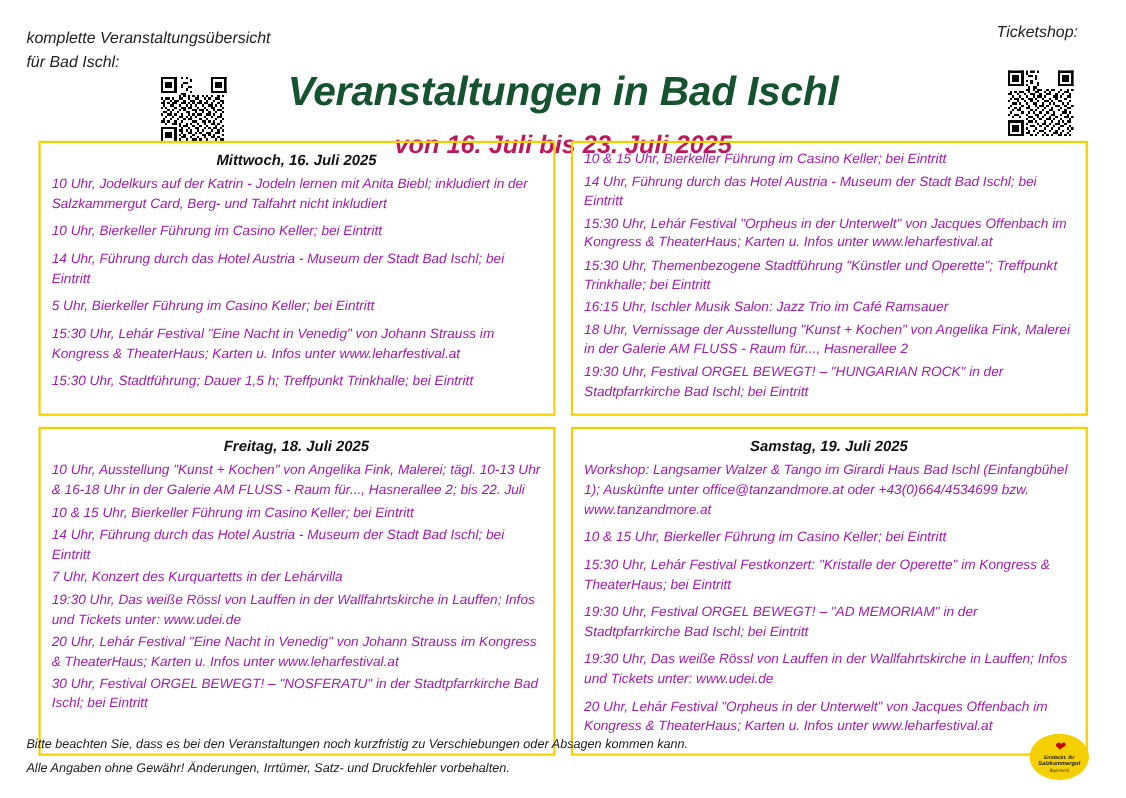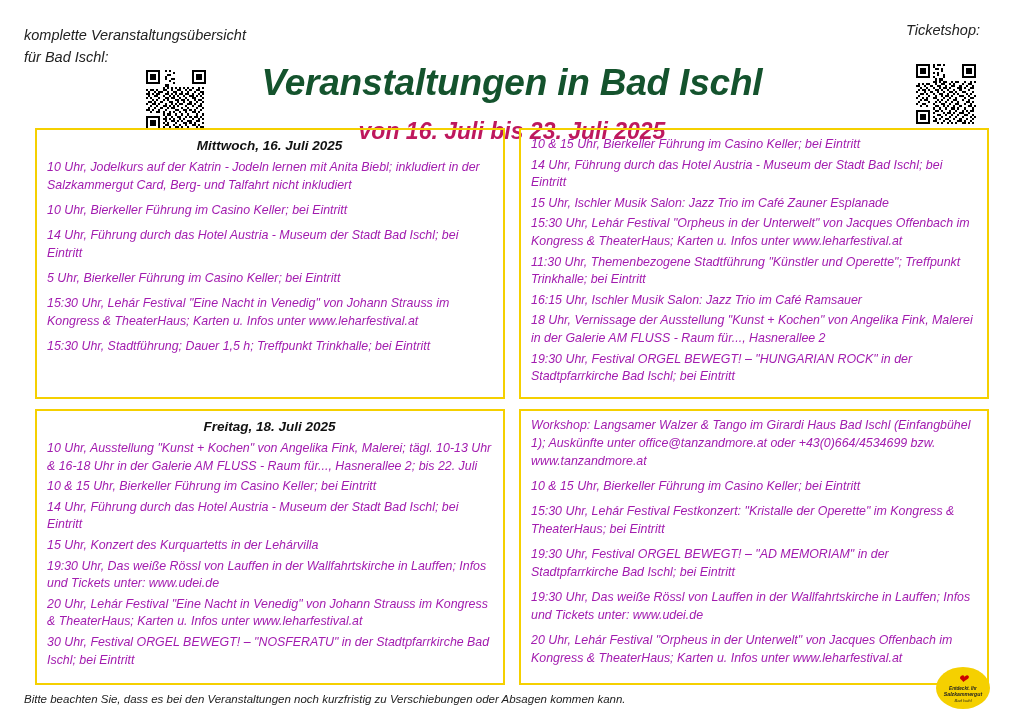--- a/index.html
+++ b/index.html
@@ -606,52 +606,53 @@
       <div class="event">10 Uhr, Bierkeller Führung im Casino Keller; bei Eintritt</div>
       <div class="event">14 Uhr, Führung durch das Hotel Austria - Museum der Stadt Bad Ischl; bei Eintritt</div>
       <div class="event">5 Uhr, Bierkeller Führung im Casino Keller; bei Eintritt</div>
       <div class="event">15:30 Uhr, Lehár Festival "Eine Nacht in Venedig" von Johann Strauss im Kongress &amp; TheaterHaus; Karten u. Infos unter www.leharfestival.at</div>
       <div class="event">15:30 Uhr, Stadtführung; Dauer 1,5 h; Treffpunkt Trinkhalle; bei Eintritt</div>
     </div>
 
     <div class="daybox r1 dense">
       <div class="event">10 &amp; 15 Uhr, Bierkeller Führung im Casino Keller; bei Eintritt</div>
       <div class="event">14 Uhr, Führung durch das Hotel Austria - Museum der Stadt Bad Ischl; bei Eintritt</div>
-      <div class="event">15 Uhr, Ischler Musik Salon: Jazz Trio im Café Zauner Esplanade</div>
       <div class="event">15:30 Uhr, Lehár Festival "Orpheus in der Unterwelt" von Jacques Offenbach im Kongress &amp; TheaterHaus; Karten u. Infos unter www.leharfestival.at</div>
-      <div class="event">11:30 Uhr, Themenbezogene Stadtführung "Künstler und Operette"; Treffpunkt Trinkhalle; bei Eintritt</div>
+      <div class="event">15:30 Uhr, Themenbezogene Stadtführung "Künstler und Operette"; Treffpunkt Trinkhalle; bei Eintritt</div>
       <div class="event">16:15 Uhr, Ischler Musik Salon: Jazz Trio im Café Ramsauer</div>
       <div class="event">18 Uhr, Vernissage der Ausstellung "Kunst + Kochen" von Angelika Fink, Malerei in der Galerie AM FLUSS - Raum für..., Hasnerallee 2</div>
       <div class="event">19:30 Uhr, Festival ORGEL BEWEGT! – "HUNGARIAN ROCK" in der Stadtpfarrkirche Bad Ischl; bei Eintritt</div>
     </div>
 
     <div class="daybox r2 dense">
       <div class="day-title">Freitag, 18. Juli 2025</div>
       <div class="event">10 Uhr, Ausstellung "Kunst + Kochen" von Angelika Fink, Malerei; tägl. 10-13 Uhr &amp; 16-18 Uhr in der Galerie AM FLUSS - Raum für..., Hasnerallee 2; bis 22. Juli</div>
       <div class="event">10 &amp; 15 Uhr, Bierkeller Führung im Casino Keller; bei Eintritt</div>
       <div class="event">14 Uhr, Führung durch das Hotel Austria - Museum der Stadt Bad Ischl; bei Eintritt</div>
-      <div class="event">15 Uhr, Konzert des Kurquartetts in der Lehárvilla</div>
+      <div class="event">7 Uhr, Konzert des Kurquartetts in der Lehárvilla</div>
       <div class="event">19:30 Uhr, Das weiße Rössl von Lauffen in der Wallfahrtskirche in Lauffen; Infos und Tickets unter: www.udei.de</div>
       <div class="event">20 Uhr, Lehár Festival "Eine Nacht in Venedig" von Johann Strauss im Kongress &amp; TheaterHaus; Karten u. Infos unter www.leharfestival.at</div>
       <div class="event">30 Uhr, Festival ORGEL BEWEGT! – "NOSFERATU" in der Stadtpfarrkirche Bad Ischl; bei Eintritt</div>
     </div>
 
     <div class="daybox r2">
+      <div class="day-title">Samstag, 19. Juli 2025</div>
       <div class="event">Workshop: Langsamer Walzer &amp; Tango im Girardi Haus Bad Ischl (Einfangbühel 1); Auskünfte unter office@tanzandmore.at oder +43(0)664/4534699 bzw. www.tanzandmore.at</div>
       <div class="event">10 &amp; 15 Uhr, Bierkeller Führung im Casino Keller; bei Eintritt</div>
       <div class="event">15:30 Uhr, Lehár Festival Festkonzert: "Kristalle der Operette" im Kongress &amp; TheaterHaus; bei Eintritt</div>
       <div class="event">19:30 Uhr, Festival ORGEL BEWEGT! – "AD MEMORIAM" in der Stadtpfarrkirche Bad Ischl; bei Eintritt</div>
       <div class="event">19:30 Uhr, Das weiße Rössl von Lauffen in der Wallfahrtskirche in Lauffen; Infos und Tickets unter: www.udei.de</div>
       <div class="event">20 Uhr, Lehár Festival "Orpheus in der Unterwelt" von Jacques Offenbach im Kongress &amp; TheaterHaus; Karten u. Infos unter www.leharfestival.at</div>
     </div>
 
   </div>
 
   <div class="footer">
     <div>Bitte beachten Sie, dass es bei den Veranstaltungen noch kurzfristig zu Verschiebungen oder Absagen kommen kann.</div>
+    <div>Alle Angaben ohne Gewähr! Änderungen, Irrtümer, Satz- und Druckfehler vorbehalten.</div>
   </div>
 
   <div class="logo">
     <div class="logo-heart">❤</div>
     <div class="logo-t1">Entdeckt. Ihr</div>
     <div class="logo-t2">Salzkammergut</div>
     <div class="logo-t3">Bad Ischl</div>
   </div>
 
 </div>

